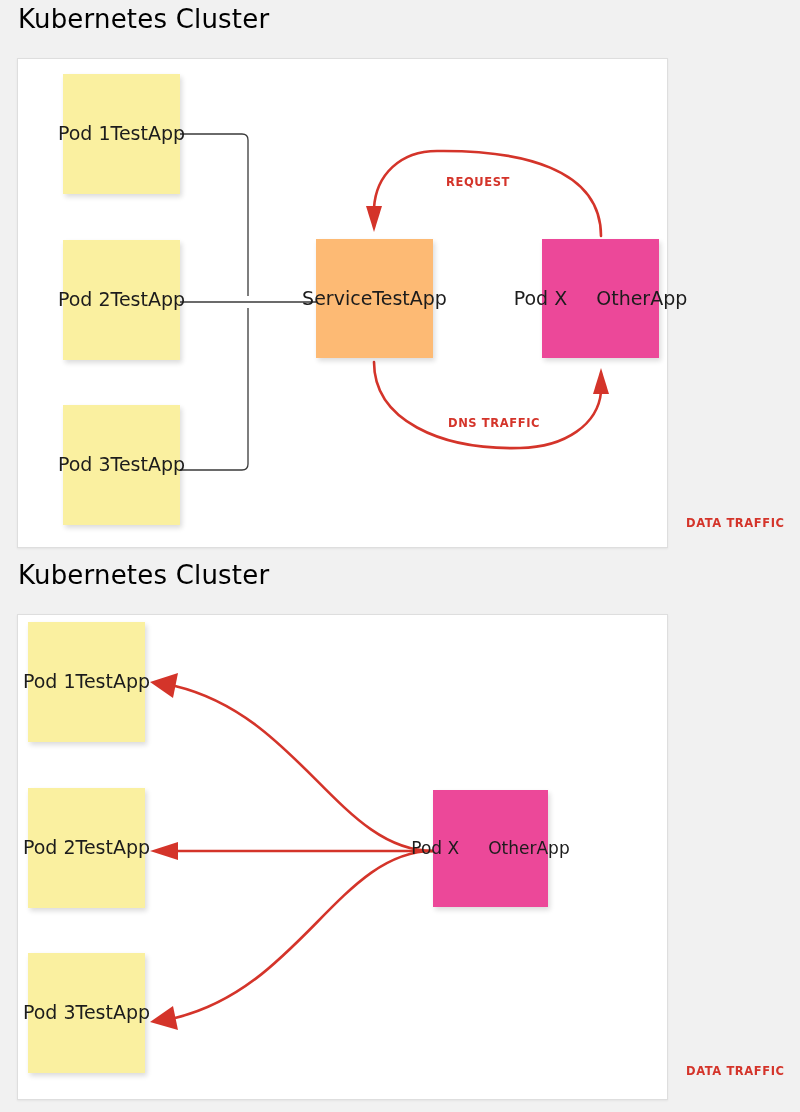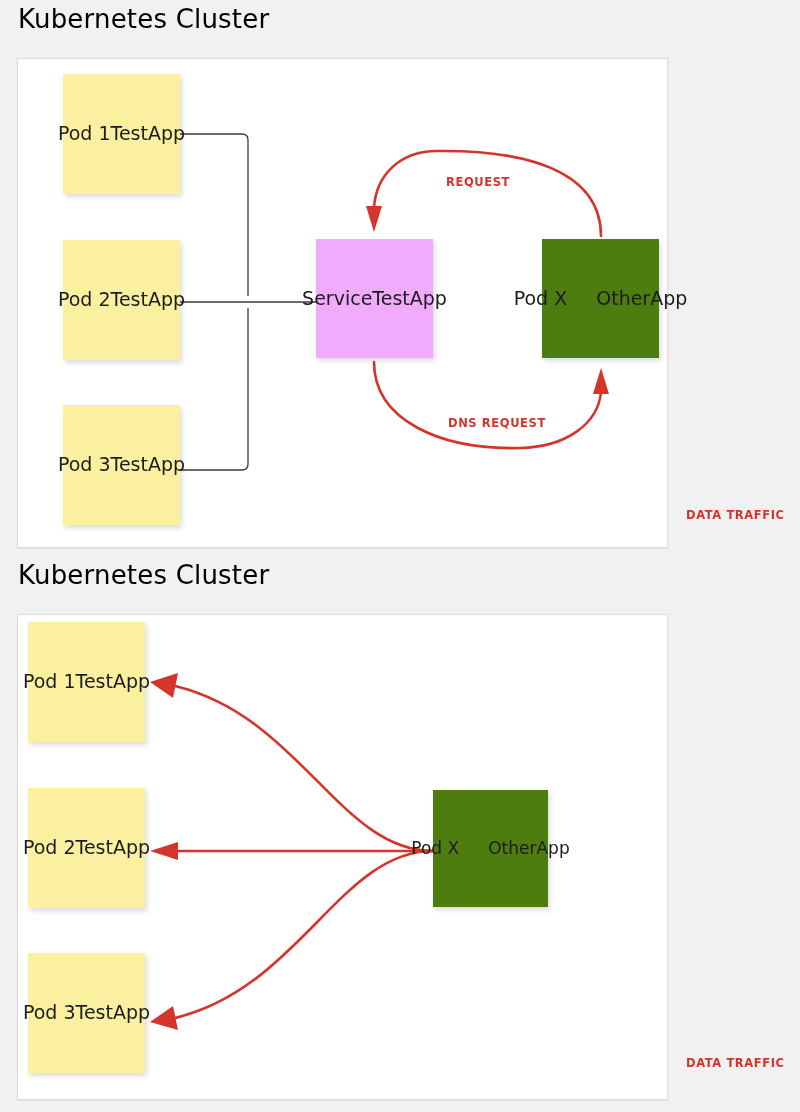--- a/index.html
+++ b/index.html
@@ -54,22 +54,22 @@
     justify-content: center;
     font-size: 19px;
     color: #1c1c1c;
     line-height: 1.32;
     box-shadow: 2px 3px 5px rgba(0,0,0,0.14);
     text-align: center;
   }
   .node .l1, .node .l2 { display: block; white-space: nowrap; }
 
   .node-pod   { background: #faf0a0; }
-  .node-svc   { background: #f0abfc; }
-  .node-other { background: #4d7c0f; gap: 29px; }
+  .node-svc   { background: #fdba74; }
+  .node-other { background: #ec4899; gap: 29px; }
 
   svg.overlay {
     position: absolute;
     left: 0; top: 0;
     width: 800px; height: 556px;
     pointer-events: none;
     overflow: visible;
   }
 
   .edge-line {
@@ -93,20 +93,21 @@
     letter-spacing: 0.6px;
     white-space: nowrap;
   }
   .legend-label {
     position: absolute;
     font-size: 11.5px;
     font-weight: bold;
     color: #d4342a;
     letter-spacing: 0.6px;
     white-space: nowrap;
+    margin-top: 8px;
   }
 </style>
 </head>
 <body>
 
 <div class="section" id="section-1">
 
   <div class="cluster-title">Kubernetes Cluster</div>
 
   <div class="cluster-panel"></div>
@@ -144,21 +145,21 @@
     <span class="l2">TestApp</span>
   </div>
 
   <div class="node node-other" style="left:542px; top:239px; width:117px; height:119px;">
     <span class="l1">Pod X</span>
     <span class="l2">OtherApp</span>
   </div>
 
   <div class="flow-label" style="left:446px; top:175px;">REQUEST</div>
 
-  <div class="flow-label" style="left:448px; top:416px;">DNS REQUEST</div>
+  <div class="flow-label" style="left:448px; top:416px;">DNS TRAFFIC</div>
 
   <div class="legend-label" style="left:686px; top:508px;">DATA TRAFFIC</div>
 </div>
 
 <div class="section" id="section-2">
 
   <div class="cluster-title">Kubernetes Cluster</div>
 
   <div class="cluster-panel" style="left:17px; top:58px; width:651px; height:486px;"></div>
 

